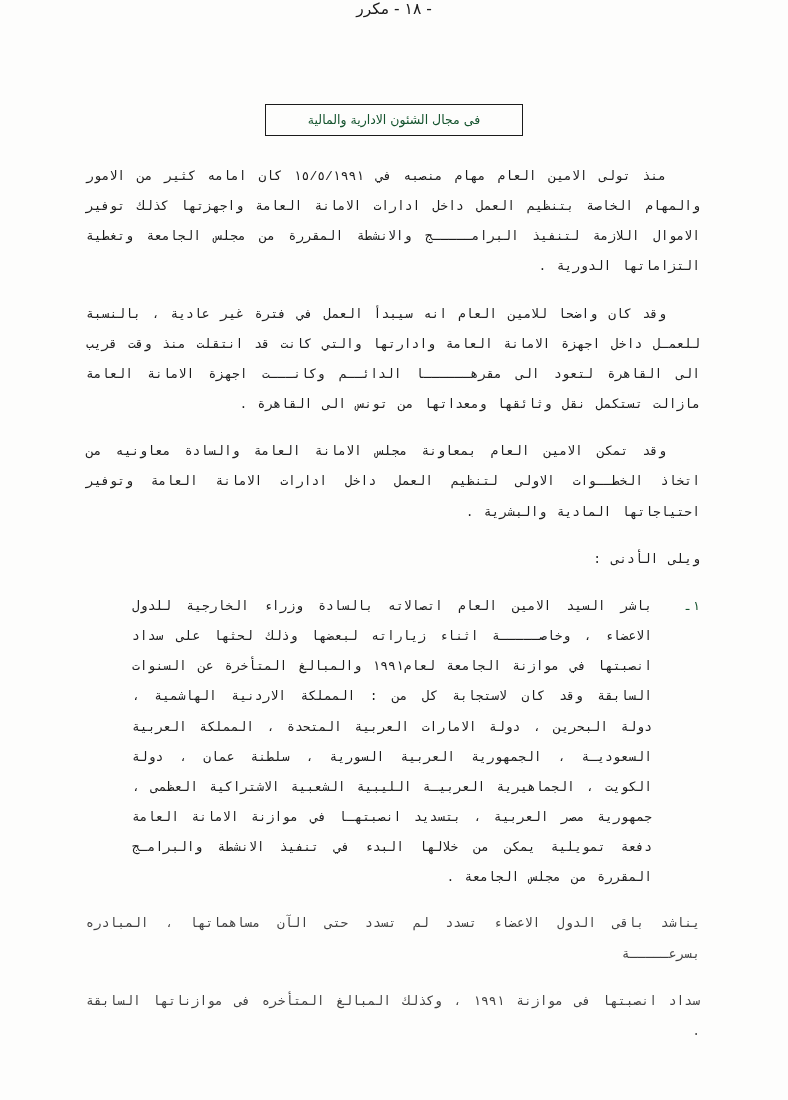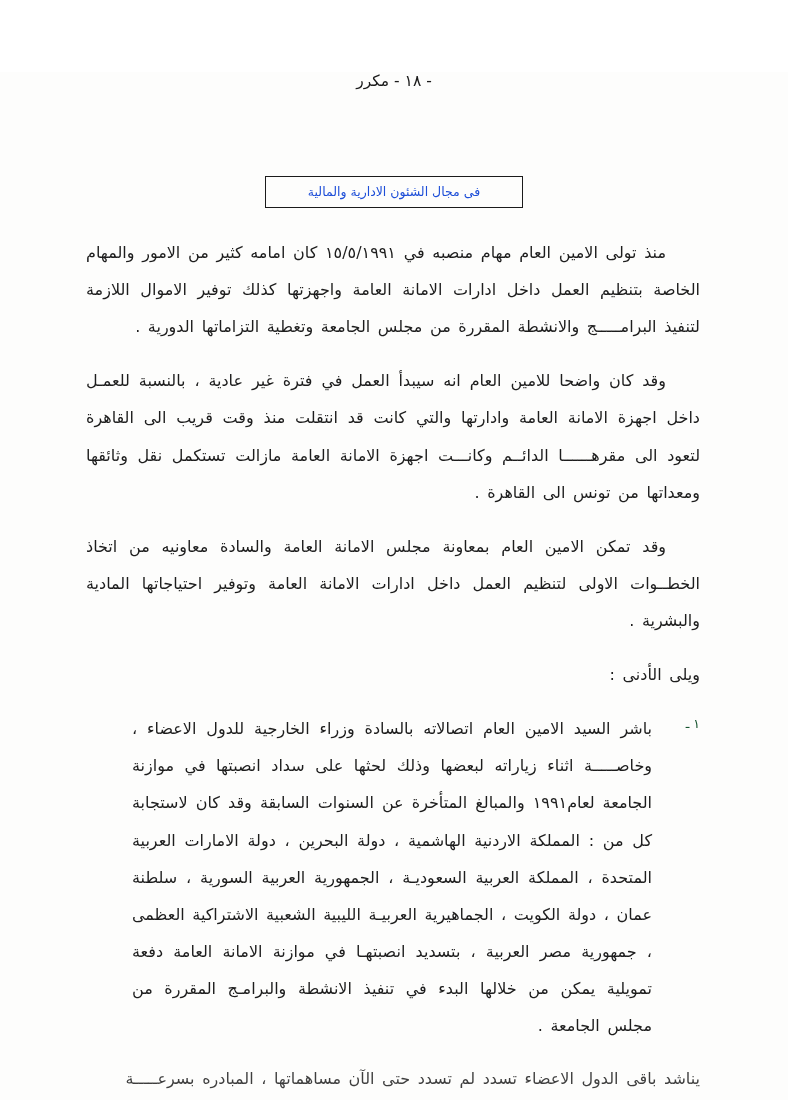--- a/index.html
+++ b/index.html
@@ -18,51 +18,51 @@
   .page {
     position: relative;
     width: 788px;
     height: 1100px;
     background: #fdfdfc;
     box-sizing: border-box;
     padding: 0;
   }
   .page-number {
     text-align: center;
-    margin-top: 72px;
     font-size: 15.5px;
     letter-spacing: 2px;
     direction: rtl;
     color: #1b1b1b;
   }
   .title-box {
     width: 240px;
     margin: 86px auto 0 auto;
     border: 1.4px solid #1b1b1b;
     padding: 7px 8px 8px 8px;
     text-align: center;
     font-size: 12.5px;
     direction: rtl;
     letter-spacing: 1.1px;
-    color: #1d4ed8;
+    color: #14532d;
   }
   .body {
     direction: rtl;
     margin: 0 88px 0 86px;
     padding-top: 26px;
   }
   p.para {
     margin: 0 0 17px 0;
-    font-size: 16px;
+    font-size: 13px;
     line-height: 2.32;
     text-align: justify;
     text-align-last: right;
     letter-spacing: 0.6px;
     word-spacing: 2.5px;
     color: #1d1d1d;
+    font-family: Liberation Mono, monospace;
   }
   p.indent-first {
     text-indent: 34px;
   }
   .faded-1 { color: #3a3a3a; }
   .faded-2 { color: #5a5a5a; opacity: 0.92; }
   .faded-3 { color: #6e6e6e; opacity: 0.85; }
   .list-row {
     display: flex;
     flex-direction: row;
@@ -102,15 +102,16 @@
     <p class="para faded-1">ويلى الأدنى :</p>
 
     <div class="list-row">
       <div class="list-marker">١ ـ</div>
       <div class="list-text">
         <p class="para faded-1">باشر السيد الامين العام اتصالاته بالسادة وزراء الخارجية للدول الاعضاء ، وخاصـــــة اثناء زياراته لبعضها وذلك لحثها على سداد انصبتها في موازنة الجامعة لعام١٩٩١ والمبالغ المتأخرة عن السنوات السابقة وقد كان لاستجابة كل من : المملكة الاردنية الهاشمية ، دولة البحرين ، دولة الامارات العربية المتحدة ، المملكة العربية السعوديـة ، الجمهورية العربية السورية ، سلطنة عمان ، دولة الكويت ، الجماهيرية العربيـة الليبية الشعبية الاشتراكية العظمى ، جمهورية مصر العربية ، بتسديد انصبتهـا في موازنة الامانة العامة دفعة تمويلية يمكن من خلالها البدء في تنفيذ الانشطة والبرامـج المقررة من مجلس الجامعة .</p>
       </div>
     </div>
 
     <p class="para faded-3">يناشد باقى الدول الاعضاء تسدد لم تسدد حتى الآن مساهماتها ، المبادره بسرعـــــة</p>
+    <p class="para faded-3">سداد انصبتها فى موازنة ١٩٩١ ، وكذلك المبالغ المتأخره فى موازناتها السابقة .</p>
 
   </div>
 </div>
 
 </body></html>

